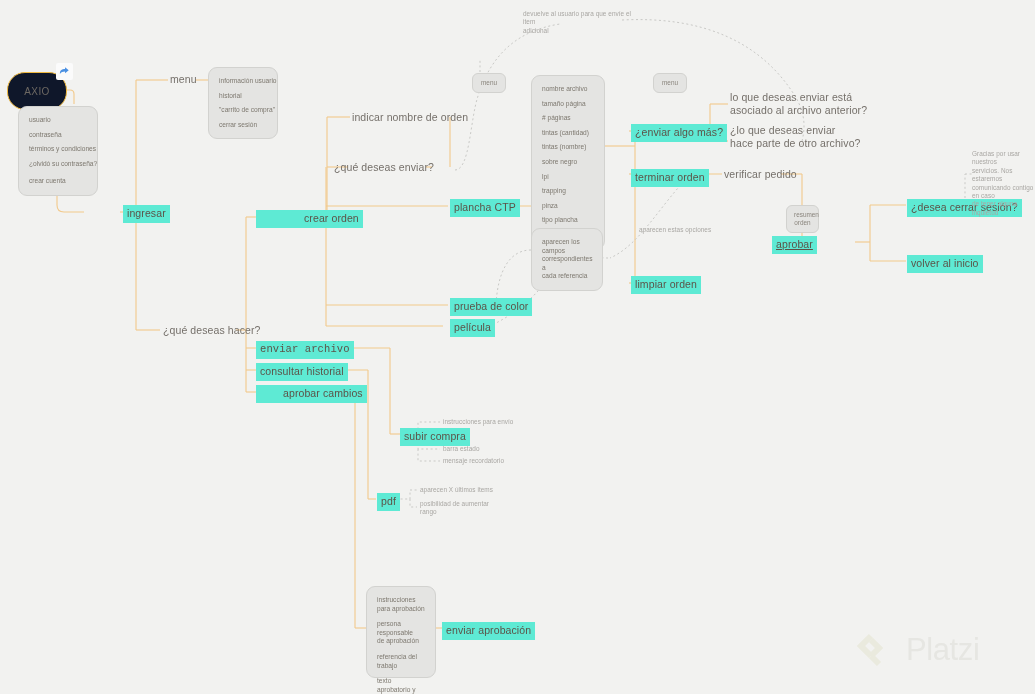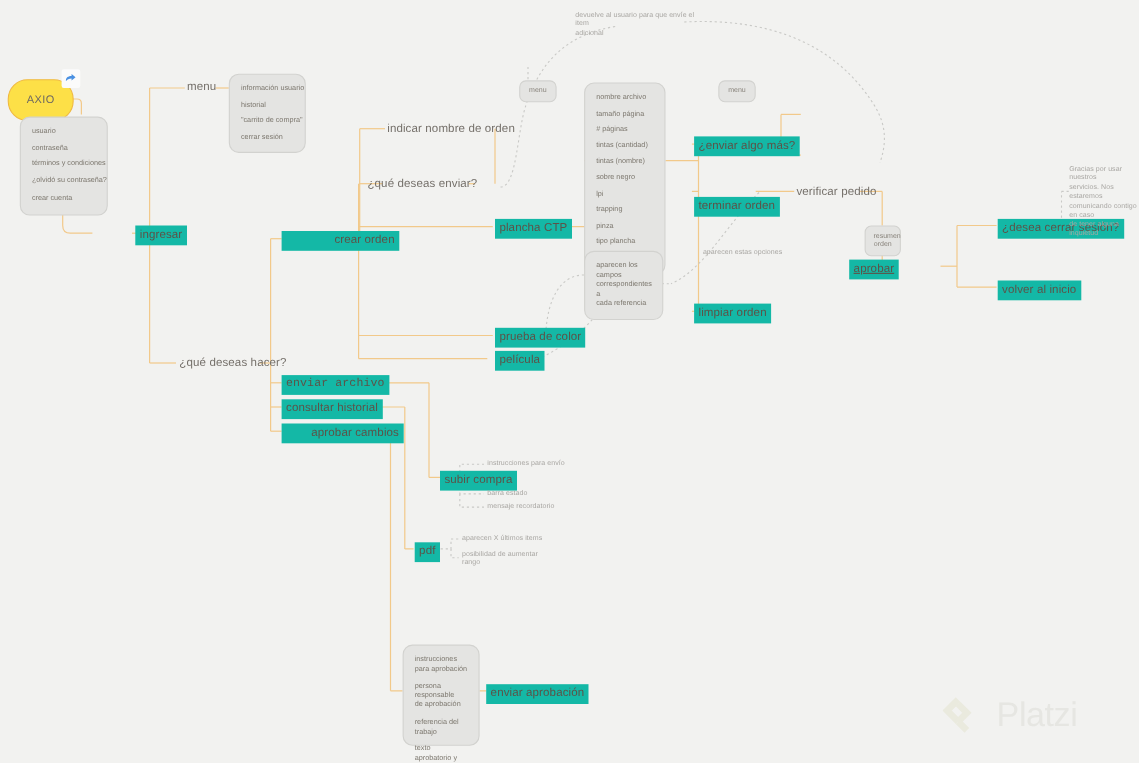--- a/index.html
+++ b/index.html
@@ -10,21 +10,21 @@
     overflow:hidden;
     position:relative;
   }
   #canvas{position:absolute;left:0;top:0;width:1035px;height:694px;}
   svg#wires{position:absolute;left:0;top:0;width:1035px;height:694px;pointer-events:none;}
 
   .node{position:absolute;}
 
   
   .hl{
-    background:#14b8a6;
+    background:#5eead4;
     color:#5c5348;
     font-size:10.5px;
     line-height:13px;
     padding:2px 4px 3px 4px;
     white-space:nowrap;
     letter-spacing:.1px;
   }
   
   .plain{
     color:#75706a;
@@ -60,21 +60,21 @@
     font-size:6.4px;line-height:8.2px;padding:5px 7px;text-align:center;
     color:#8a857d;border-radius:6px;
   }
   .panel.para .li{white-space:normal;}
 
   
   .axio{
     width:58px;height:36px;
     border:1.3px solid #f0b93f;
     border-radius:18px;
-    background:#fde047;
+    background:#0f172a;
     display:flex;align-items:center;justify-content:center;
     color:#6d6862;font-size:10px;letter-spacing:.4px;
   }
   .axio-badge{
     position:absolute;right:-6px;top:-9px;
     width:17px;height:17px;background:#fbfbfb;border-radius:2px;
     display:flex;align-items:center;justify-content:center;
   }
   .axio-badge svg{display:block;}
 
@@ -266,24 +266,32 @@
 
   <div class="node panel para" style="left:531px;top:228px;width:72px;">
     <div class="li" style="margin-bottom:0">aparecen los</div>
     <div class="li" style="margin-bottom:0">campos</div>
     <div class="li" style="margin-bottom:0">correspondientes a</div>
     <div class="li" style="margin-bottom:0">cada referencia</div>
   </div>
 
   <div class="node hl" style="left:631px;top:124px;">¿enviar algo más?</div>
 
-  <div class="node hl" style="left:631px;top:179px;">terminar orden</div>
+  <div class="node hl" style="left:631px;top:169px;">terminar orden</div>
 
   <div class="node hl" style="left:631px;top:276px;">limpiar orden</div>
 
+  <div class="node plain multi" style="left:730px;top:91px;width:190px;">
+    <div>lo que deseas enviar está</div>
+    <div>asociado al archivo anterior?</div>
+  </div>
+  <div class="node plain multi" style="left:730px;top:124px;width:190px;">
+    <div>¿lo que deseas enviar</div>
+    <div>hace parte de otro archivo?</div>
+  </div>
 
   <div class="node plain" style="left:724px;top:168px;">verificar pedido</div>
 
   <div class="node panel small" style="left:786px;top:205px;width:33px;">
     <div>resumen</div>
     <div>orden</div>
   </div>
 
   <div class="node hl" style="left:772px;top:236px;text-decoration:underline;">aprobar</div>
 

